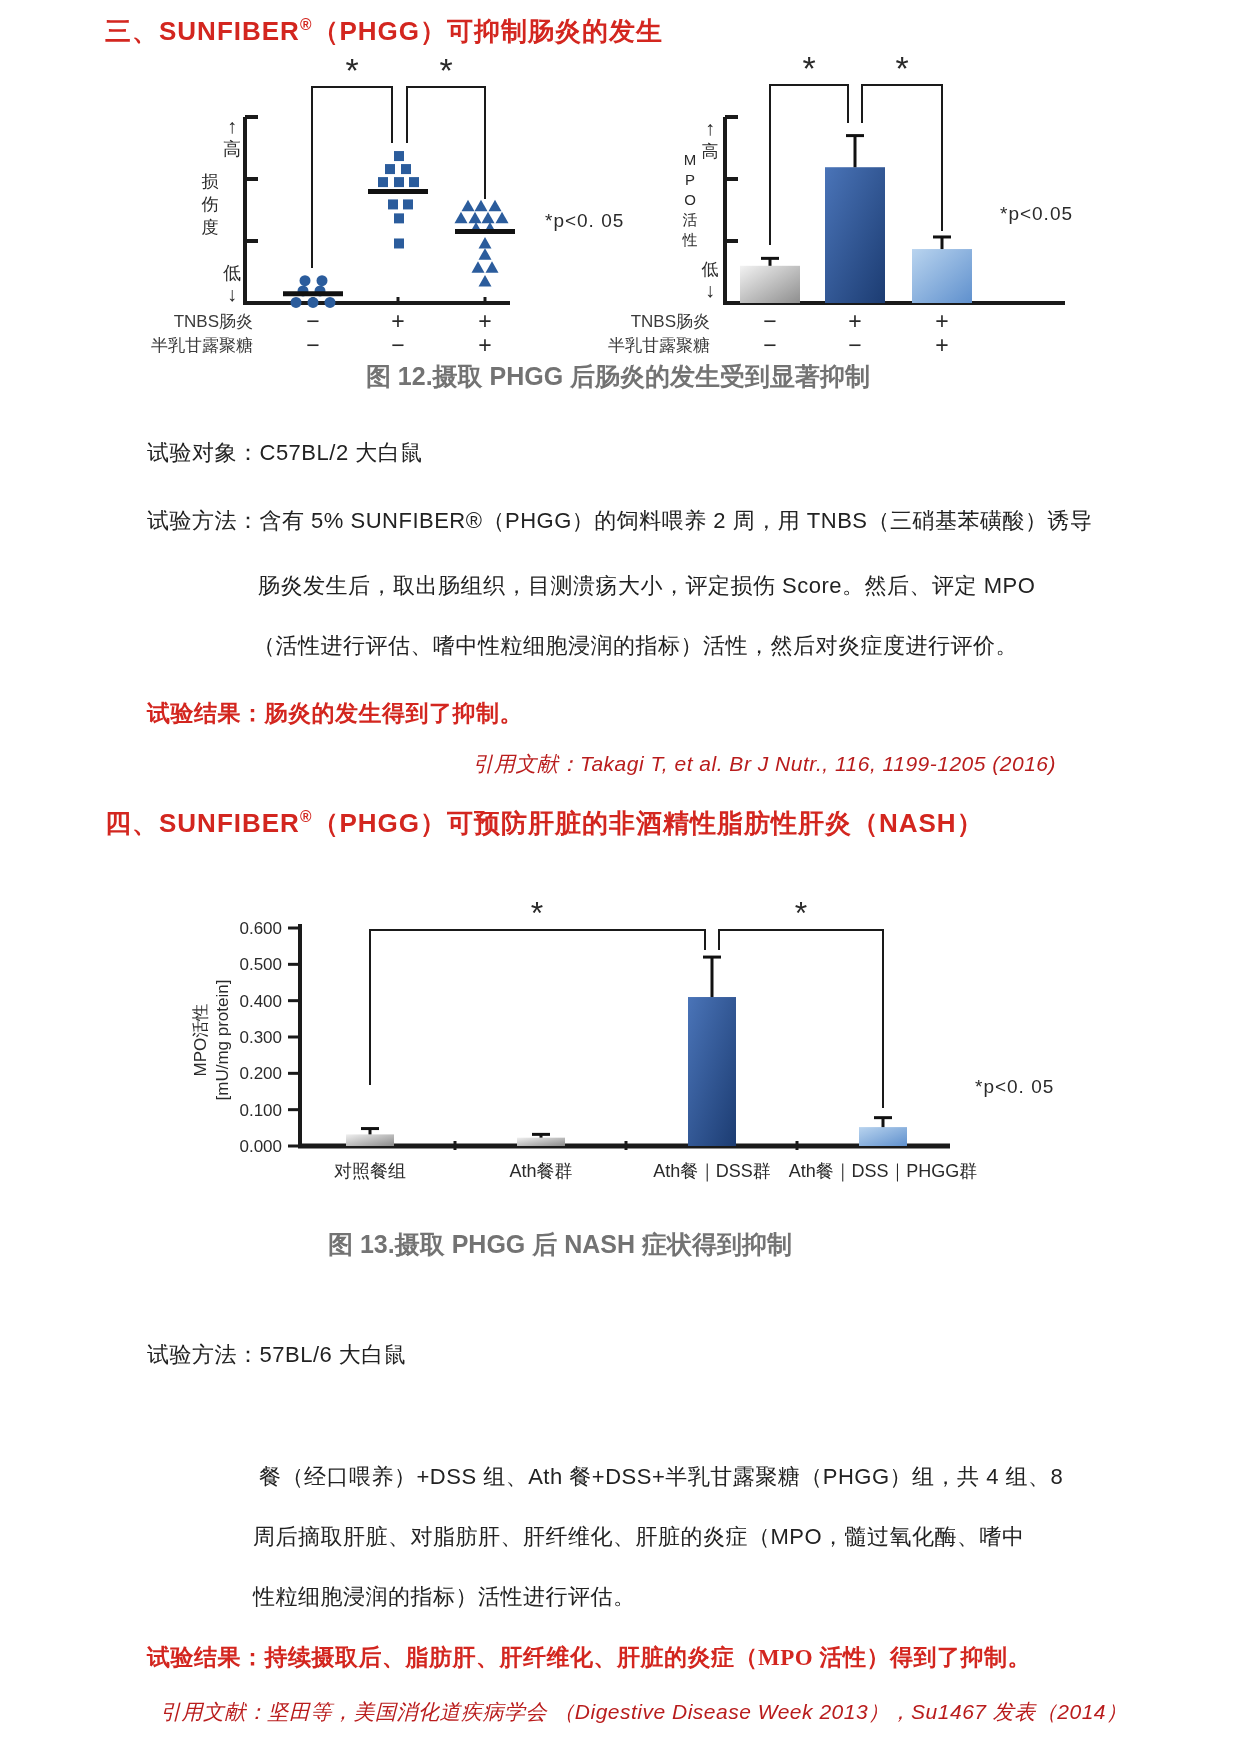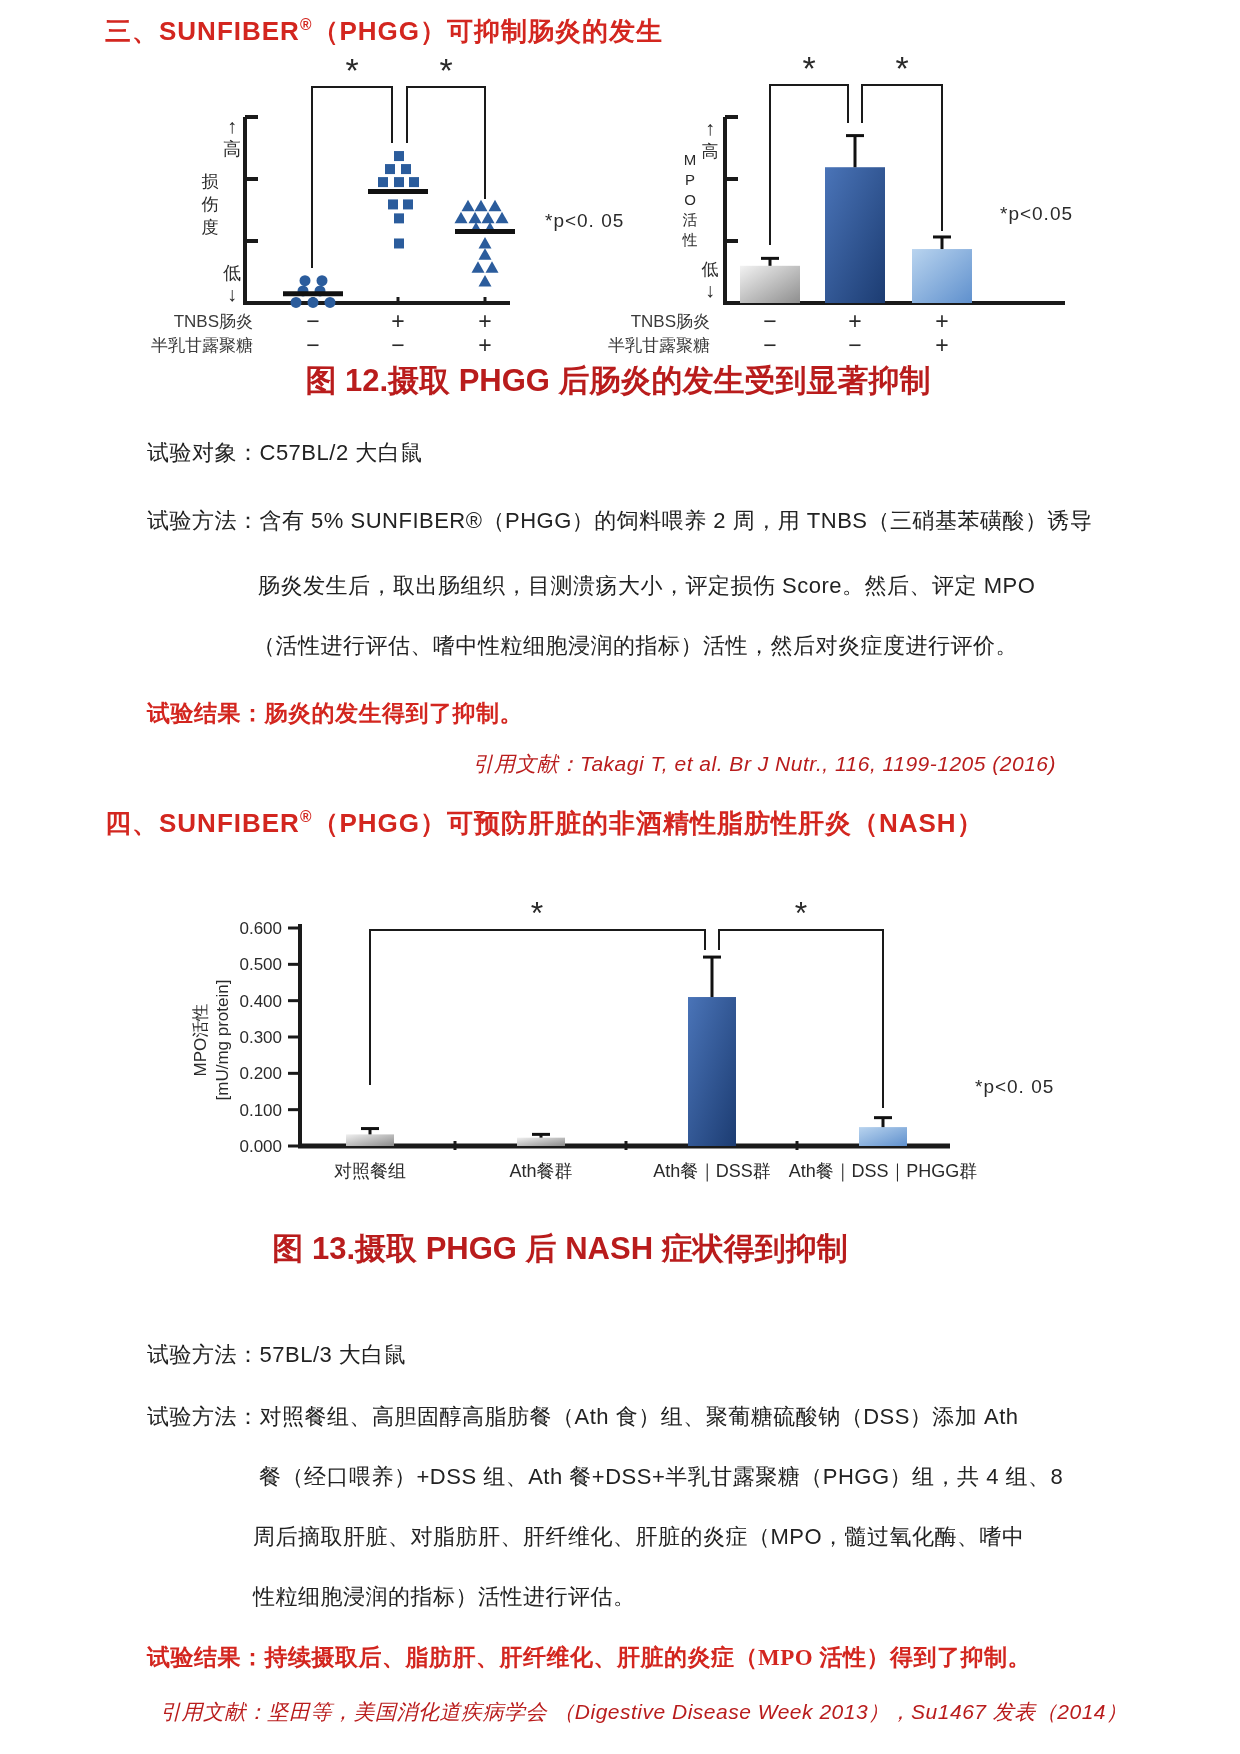--- a/index.html
+++ b/index.html
@@ -3,21 +3,21 @@
 <meta charset="utf-8">
 <style>
   html,body{margin:0;padding:0;background:#ffffff;}
   .page{position:relative;width:1240px;height:1754px;background:#ffffff;overflow:hidden;
         font-family:"Liberation Sans","DejaVu Sans",sans-serif;color:#1f1f1f;padding-left:48px;}
   .sec-title{position:absolute;left:105px;margin:0;font-size:26px;font-weight:700;color:#d3261f;
              letter-spacing:1px;white-space:nowrap;}
   .sec-title sup{font-size:60%;}
   .chart{position:absolute;}
   .pnote{position:absolute;font-size:19px;color:#2a2a2a;white-space:nowrap;letter-spacing:1px;}
-  .caption{position:absolute;text-align:center;font-size:31px;font-weight:700;color:#b91c1c;white-space:nowrap;}
+  .caption{position:absolute;text-align:center;font-size:25px;font-weight:700;color:#737373;white-space:nowrap;}
   .body-line{position:absolute;font-size:22px;color:#222;white-space:nowrap;letter-spacing:0.5px;}
   .result-line{position:absolute;font-size:23px;font-weight:700;color:#d3261f;white-space:nowrap;letter-spacing:0.5px;font-family:Liberation Serif, serif;}
   .cite-line{position:absolute;font-size:21px;font-style:italic;color:#b91c1c;white-space:nowrap;letter-spacing:0.5px;}
   svg text{font-family:"Liberation Sans","DejaVu Sans",sans-serif;}
 </style>
 </head>
 <body>
 
 <div class="page">
 
@@ -223,20 +223,19 @@
         <text x="723" y="287" font-size="18" fill="#2a2a2a" text-anchor="middle">Ath餐｜DSS｜PHGG群</text>
         <path d="M 210 195 L 210 40 L 545 40 L 545 60" fill="none" stroke="#1a1a1a" stroke-width="2"></path>
         <path d="M 559 60 L 559 40 L 723 40 L 723 218" fill="none" stroke="#1a1a1a" stroke-width="2"></path>
         <text x="377" y="34" font-size="32" fill="#2a2a2a" text-anchor="middle">*</text>
         <text x="641" y="34" font-size="32" fill="#2a2a2a" text-anchor="middle">*</text>
         <text x="815" y="203" font-size="19" fill="#2a2a2a" text-anchor="start" letter-spacing="1">*p&lt;0. 05</text>
       </svg></div>
 
   <div class="caption" style="left:260px;top:1228px;width:600px">图 13.摄取 PHGG 后 NASH 症状得到抑制</div>
 
-  <div class="body-line" style="left:147px;top:1340px">试验方法：57BL/3 大白鼠</div>
-  <div class="body-line" style="left:147px;top:1402px">试验方法：对照餐组、高胆固醇高脂肪餐（Ath 食）组、聚葡糖硫酸钠（DSS）添加 Ath</div>
+  <div class="body-line" style="left:147px;top:1340px">试验方法：57BL/6 大白鼠</div>
   <div class="body-line" style="left:259px;top:1462px">餐（经口喂养）+DSS 组、Ath 餐+DSS+半乳甘露聚糖（PHGG）组，共 4 组、8</div>
   <div class="body-line" style="left:253px;top:1522px">周后摘取肝脏、对脂肪肝、肝纤维化、肝脏的炎症（MPO，髓过氧化酶、嗜中</div>
   <div class="body-line" style="left:253px;top:1582px">性粒细胞浸润的指标）活性进行评估。</div>
   <div class="result-line" style="left:147px;top:1642px">试验结果：持续摄取后、脂肪肝、肝纤维化、肝脏的炎症（MPO 活性）得到了抑制。</div>
   <div class="cite-line" style="left:160px;top:1698px">引用文献：坚田等，美国消化道疾病学会 （Digestive Disease Week 2013），Su1467 发表（2014）</div>
 </div>
 
 </body></html>

